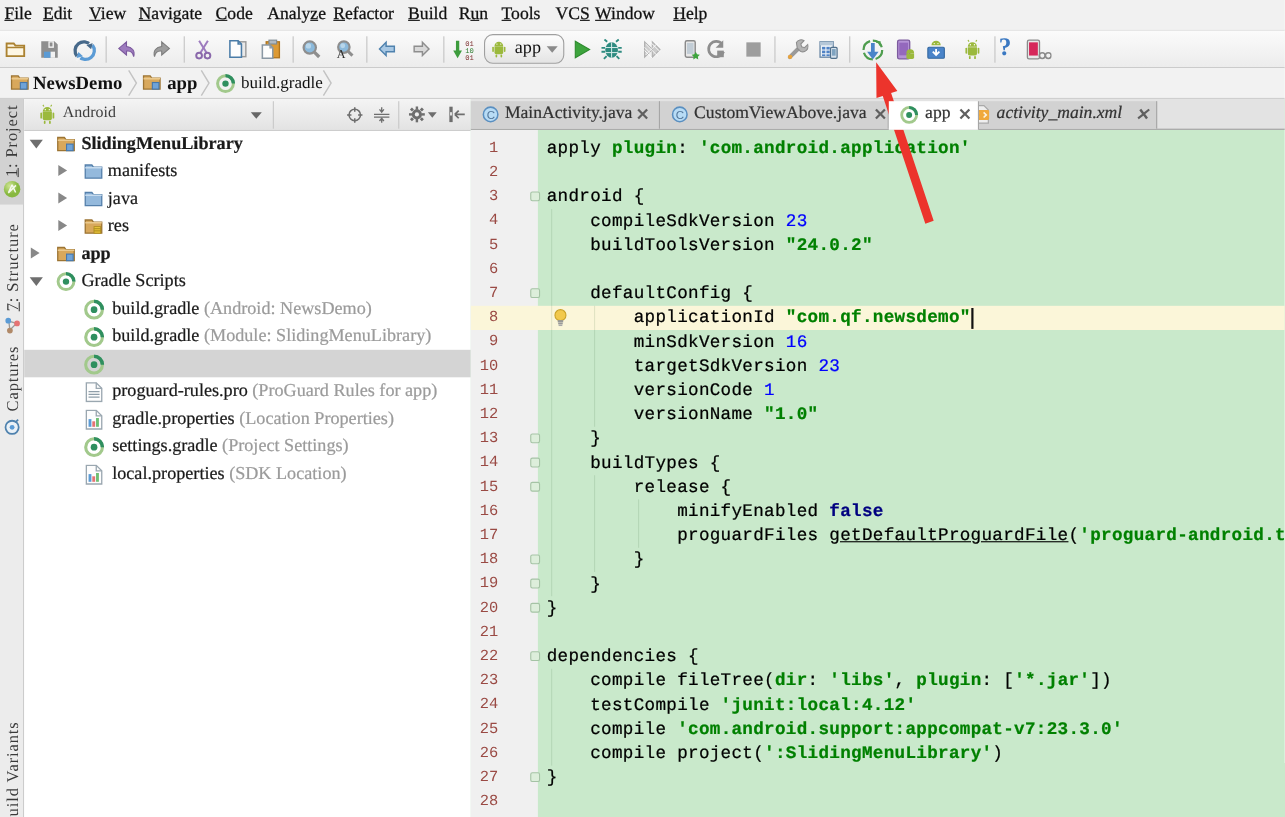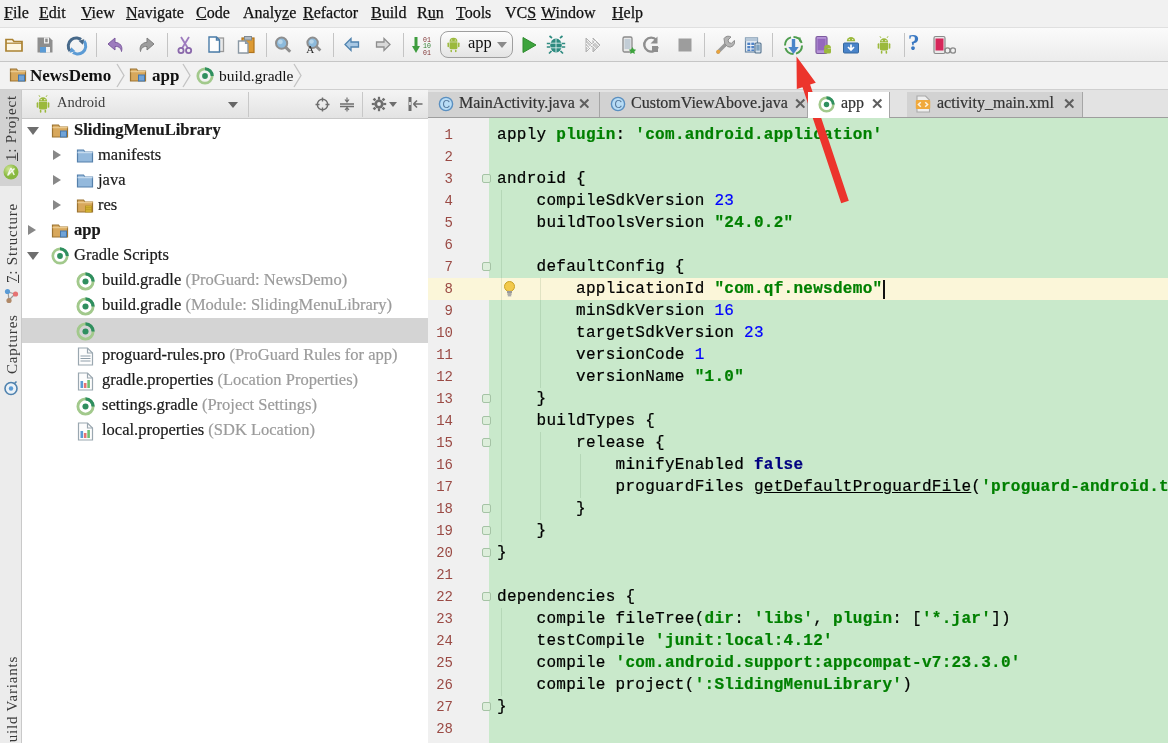--- a/index.html
+++ b/index.html
@@ -407,21 +407,21 @@
         <circle cx="10" cy="10" r="3.2" fill="#2f8f5f"></circle>
       </svg>
       <span class="lbl" style="left:52px">Gradle Scripts</span>
     </div>
 <div class="trow" style="top:178px;">
       <svg class="ticn" style="left:54px" width="19" height="19" viewBox="0 0 20 20">
         <circle cx="10" cy="10" r="8" fill="none" stroke="#a2c98c" stroke-width="3"></circle>
         <path d="M10 2 a8 8 0 0 1 8 8" fill="none" stroke="#2f8f5f" stroke-width="3.4"></path>
         <circle cx="10" cy="10" r="3.2" fill="#2f8f5f"></circle>
       </svg>
-      <span class="lbl" style="left:80px">build.gradle <span class="gray">(ProGuard: NewsDemo)</span></span>
+      <span class="lbl" style="left:80px">build.gradle <span class="gray">(Android: NewsDemo)</span></span>
     </div>
 <div class="trow" style="top:203px;">
       <svg class="ticn" style="left:54px" width="19" height="19" viewBox="0 0 20 20">
         <circle cx="10" cy="10" r="8" fill="none" stroke="#a2c98c" stroke-width="3"></circle>
         <path d="M10 2 a8 8 0 0 1 8 8" fill="none" stroke="#2f8f5f" stroke-width="3.4"></path>
         <circle cx="10" cy="10" r="3.2" fill="#2f8f5f"></circle>
       </svg>
       <span class="lbl" style="left:80px">build.gradle <span class="gray">(Module: SlidingMenuLibrary)</span></span>
     </div>
 <div class="trow" style="top:228px;background:#d4d4d4;">
@@ -522,21 +522,21 @@
       </div>
 <div class="tab sel" style="left:380px;width:82px;">
         <svg class="abs" style="left:10px;top:4px" width="17" height="17" viewBox="0 0 20 20">
           <circle cx="10" cy="10" r="8" fill="none" stroke="#a2c98c" stroke-width="3"></circle>
           <path d="M10 2 a8 8 0 0 1 8 8" fill="none" stroke="#2f8f5f" stroke-width="3.4"></path>
           <circle cx="10" cy="10" r="3.2" fill="#2f8f5f"></circle>
         </svg>
         <span class="tx" style="left:33px">app</span>
         <span class="x" style="left:63px">✕</span>
       </div>
-<div class="tab" style="left:479px;width:176px;">
+<div class="tab" style="left:448px;width:176px;font-style:italic;">
         <svg class="abs" style="left:8px;top:3px" width="16" height="18" viewBox="0 0 16 18">
           <path d="M2 1 h8.5 l4 4 v12 h-12.5z" fill="#efefef" stroke="#a9a9a9" stroke-width="1.1"></path>
           <rect x="0.8" y="5" width="14.4" height="9" rx="1" fill="#f0a93c"></rect>
           <path d="M5.8 7.2 L3.4 9.5 L5.8 11.8 M10.2 7.2 L12.6 9.5 L10.2 11.8" fill="none" stroke="#fdf3e0" stroke-width="1.5"></path>
         </svg>
         <span class="tx" style="left:30px">activity_main.xml</span>
         <span class="x" style="left:156px">✕</span>
       </div>
 </div>
 <div class="iguide" style="left:72.5px;top:100px;height:352px;"></div>

